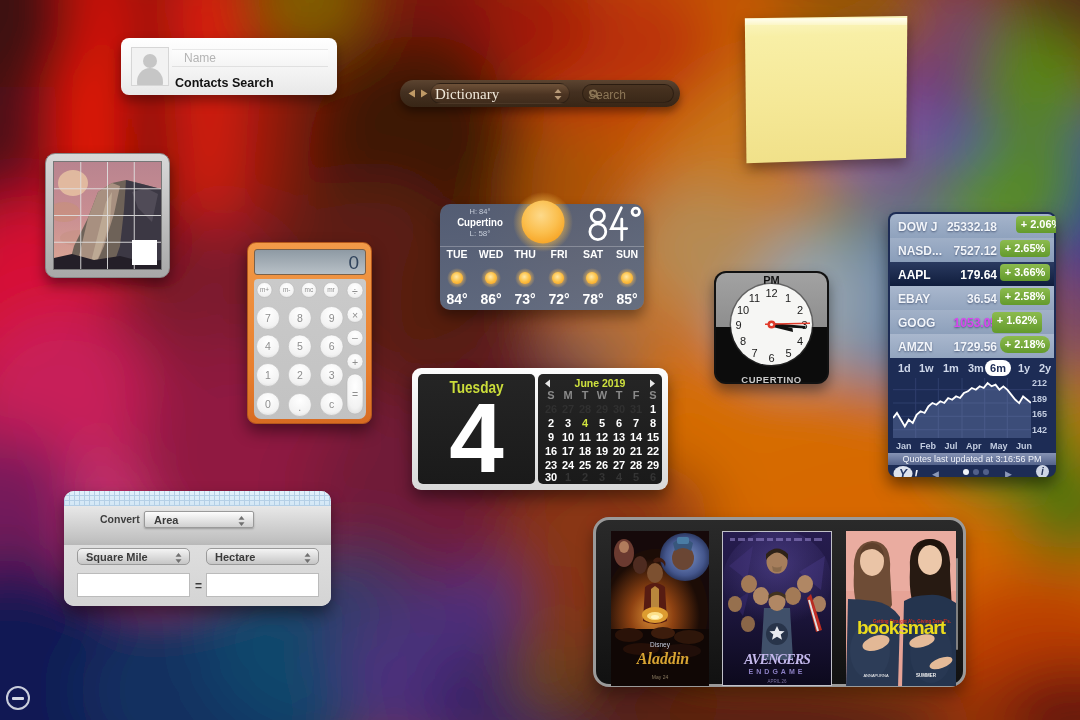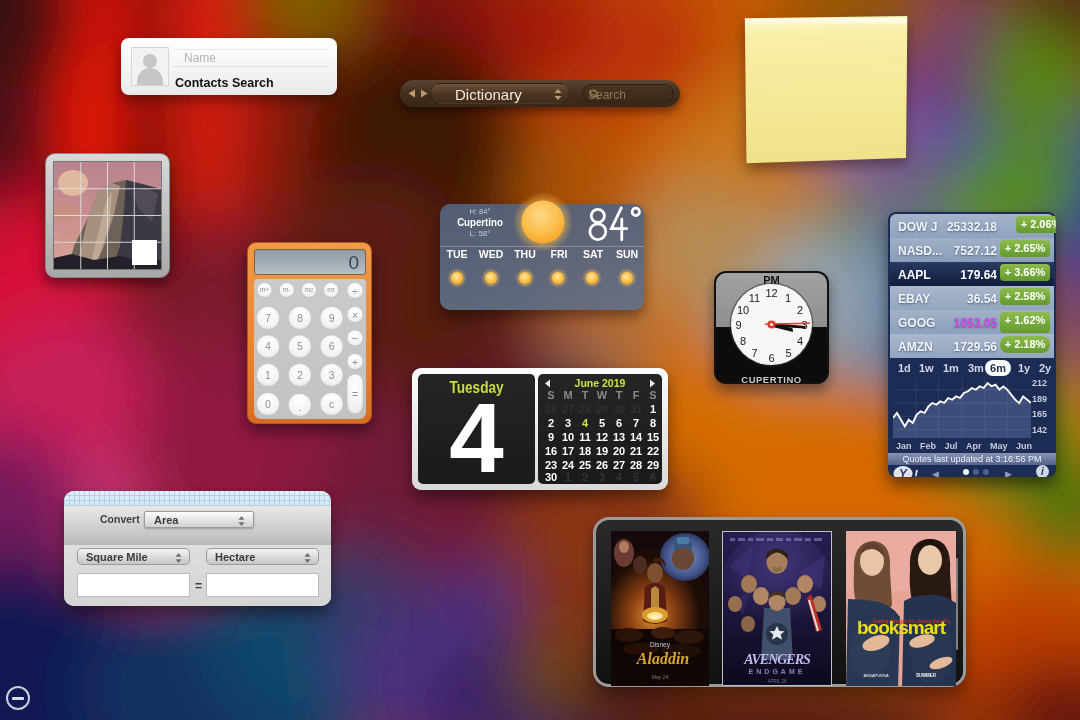--- a/index.html
+++ b/index.html
@@ -118,21 +118,21 @@
   <div class="abs" style="left:63px;top:13px;font-size:12px;color:#b4b4b4">Name</div>
   <div class="abs" style="left:54px;top:38px;font-size:12.5px;font-weight:bold;color:#111">Contacts Search</div>
 </div>
 
 <div class="abs" style="left:400px;top:80px;width:280px;height:27px;background:linear-gradient(#5c4430,#443020 45%,#382616);border-radius:14px;box-shadow:0 5px 9px rgba(0,0,0,.4)">
   <svg class="abs" style="left:7px;top:8px" width="22" height="11" viewBox="0 0 22 11">
       <path d="M1.5 5.5 L8 1.5 V9.5 Z" fill="#c09a66"></path>
       <path d="M20.5 5.5 L14 1.5 V9.5 Z" fill="#c09a66"></path>
     </svg>
   <div class="abs" style="left:30px;top:3px;width:140px;height:21px;background:linear-gradient(#6e5138,#4c3422 55%,#402c1c);border-radius:11px;border:1px solid rgba(0,0,0,.3)">
-    <span style="position:absolute;left:24px;top:2px;font-family:Liberation Sans, sans-serif;font-size:15px;color:#f0e8da">Dictionary</span>
+    <span style="position:absolute;left:4px;top:2px;font-family:Liberation Serif, serif;font-size:15px;color:#f0e8da">Dictionary</span>
     <svg class="abs" style="right:7px;top:5px" width="8" height="11" viewBox="0 0 8 11">
         <path d="M4 0 L7.5 4 H.5 Z" fill="#b89a78"></path>
         <path d="M4 11 L7.5 7 H.5 Z" fill="#b89a78"></path>
       </svg>
   </div>
   <div class="abs" style="left:182px;top:4px;width:92px;height:19px;background:linear-gradient(rgba(74,52,34,.95),rgba(58,40,24,.95));border-radius:10px;border:1px solid rgba(26,16,8,.5)">
     <svg class="abs" style="left:6px;top:4px" width="11" height="11" viewBox="0 0 11 11">
         <circle cx="4.5" cy="4.5" r="3.2" fill="none" stroke="#8c7656" stroke-width="1.6"></circle>
         <line x1="7" y1="7" x2="10" y2="10" stroke="#8c7656" stroke-width="1.8"></line>
       </svg>
@@ -310,20 +310,28 @@
       <g transform="translate(152,12)">
           <circle r="10" fill="url(#lhalo)"></circle>
           <circle r="6" fill="url(#lsun)"></circle>
         </g>
       <g transform="translate(187,12)">
           <circle r="10" fill="url(#lhalo)"></circle>
           <circle r="6" fill="url(#lsun)"></circle>
         </g>
     </g>
   </svg>
+  <div class="abs" style="left:0;top:87px;width:100%;display:flex;text-align:center;font-weight:bold;color:#fff;font-size:14px">
+    <div style="flex:1">84°</div>
+      <div style="flex:1">86°</div>
+      <div style="flex:1">73°</div>
+      <div style="flex:1">72°</div>
+      <div style="flex:1">78°</div>
+      <div style="flex:1">85°</div>
+  </div>
 </div>
 
 <svg class="abs" style="left:512px;top:191px" width="62" height="62" viewBox="0 0 62 62">
   <defs>
       <radialGradient id="bigsun" cx=".45" cy=".35" r=".8">
         <stop offset="0" stop-color="#fdd98a"></stop>
         <stop offset=".5" stop-color="#fbbf4e"></stop>
         <stop offset=".85" stop-color="#f7a424"></stop>
         <stop offset="1" stop-color="#f09414"></stop>
       </radialGradient>
@@ -468,21 +476,21 @@
     <div class="abs" style="left:10px;top:104px;color:#f2f5fa">GOOG</div>
       <div class="abs" style="right:59px;top:104px;color:#d946ef">1053.05</div>
     <div class="abs" style="left:10px;top:128px;color:#f2f5fa">AMZN</div>
       <div class="abs" style="right:59px;top:128px;color:#f2f5fa">1729.56</div>
   </div>
 
   <div class="abs" style="left:128px;top:4px;width:50px;height:17px;background:linear-gradient(#8cbb4e,#639a2c);border-radius:4px;color:#fff;font-weight:bold;font-size:11px;text-align:center;line-height:17px">+ 2.06%</div>
   <div class="abs" style="left:112px;top:28px;width:50px;height:17px;background:linear-gradient(#8cbb4e,#639a2c);border-radius:4px;color:#fff;font-weight:bold;font-size:11px;text-align:center;line-height:17px">+ 2.65%</div>
   <div class="abs" style="left:112px;top:52px;width:50px;height:17px;background:linear-gradient(#8cbb4e,#639a2c);border-radius:4px;color:#fff;font-weight:bold;font-size:11px;text-align:center;line-height:17px">+ 3.66%</div>
   <div class="abs" style="left:112px;top:76px;width:50px;height:17px;background:linear-gradient(#8cbb4e,#639a2c);border-radius:4px;color:#fff;font-weight:bold;font-size:11px;text-align:center;line-height:17px">+ 2.58%</div>
-  <div class="abs" style="left:112px;top:100px;width:50px;height:21px;background:linear-gradient(#8cbb4e,#639a2c);border-radius:4px;color:#fff;font-weight:bold;font-size:11px;text-align:center;line-height:17px">+ 1.62%</div>
+  <div class="abs" style="left:104px;top:100px;width:50px;height:21px;background:linear-gradient(#8cbb4e,#639a2c);border-radius:4px;color:#fff;font-weight:bold;font-size:11px;text-align:center;line-height:17px">+ 1.62%</div>
   <div class="abs" style="left:112px;top:124px;width:50px;height:17px;background:linear-gradient(#8cbb4e,#639a2c);border-radius:8px;color:#fff;font-weight:bold;font-size:11px;text-align:center;line-height:17px">+ 2.18%</div>
 
   <div class="abs" style="left:0;top:150px;width:168px;height:18px;color:#cfd8ea;font-weight:bold;font-size:11px">
     <span class="abs" style="left:10px">1d</span>
       <span class="abs" style="left:31px">1w</span>
       <span class="abs" style="left:55px">1m</span>
       <span class="abs" style="left:80px">3m</span>
     <span class="abs" style="left:97px;top:-2px;width:26px;height:16px;background:#fff;border-radius:8px;color:#1d2c55;text-align:center;line-height:16px">6m</span>
     <span class="abs" style="left:130px">1y</span>
       <span class="abs" style="left:151px">2y</span>

